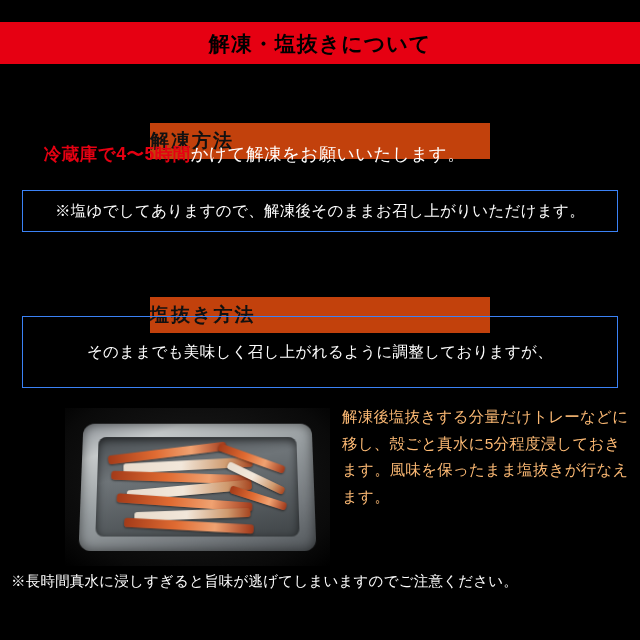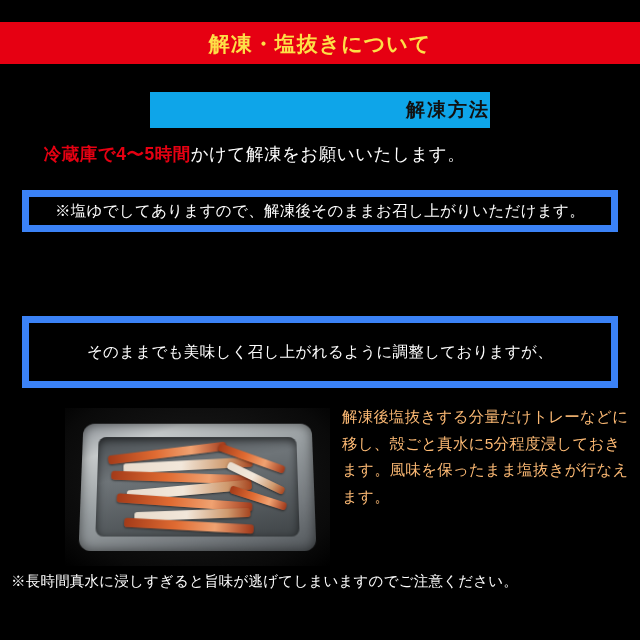--- a/index.html
+++ b/index.html
@@ -25,32 +25,33 @@
     top: 22px;
     left: 0;
     width: 640px;
     height: 42px;
     background: #e60012;
     display: flex;
     align-items: center;
     justify-content: center;
   }
   .header-title {
-    color: #fde047;
+    color: #000000;
     font-size: 21px;
     font-weight: bold;
     letter-spacing: 1px;
     line-height: 1;
   }
   .section-title-box {
     position: absolute;
-    background: #0ea5e9;
+    background: #c2410c;
     display: flex;
     align-items: center;
-    justify-content: flex-end;
+    justify-content: flex-start;
+    margin-top: 31px;
   }
   .section-title-box .section-title-text {
     color: #111111;
     font-size: 19px;
     font-weight: bold;
     letter-spacing: 2px;
   }
   #thaw-title-box {
     top: 92px;
     left: 150px;
@@ -72,21 +73,21 @@
     font-size: 17.5px;
     color: #ffffff;
     letter-spacing: 0.5px;
   }
   .thaw-lead .hl {
     color: #e60012;
     font-weight: bold;
   }
   .bordered-box {
     position: absolute;
-    border: 7px solid #3b82f6;
+    border: 1px solid #3b82f6;
     box-sizing: border-box;
     display: flex;
     flex-direction: column;
     align-items: center;
     justify-content: center;
   }
   #thaw-note-box {
     top: 190px;
     left: 22px;
     width: 596px;
@@ -183,20 +184,23 @@
   </div>
 
   <div class="thaw-lead">
     <span class="hl">冷蔵庫で4〜5時間</span><span>かけて解凍をお願いいたします。</span>
   </div>
 
   <div class="bordered-box" id="thaw-note-box">
     <div class="note-line">※塩ゆでしてありますので、解凍後そのままお召し上がりいただけます。</div>
   </div>
 
+  <div class="section-title-box" id="desalt-title-box">
+    <div class="section-title-text">塩抜き方法</div>
+  </div>
 
   <div class="bordered-box" id="desalt-note-box">
     <div class="note-line">そのままでも美味しく召し上がれるように調整しておりますが、</div>
   </div>
 
   <div class="photo">
     <div class="tray">
       <div class="tray-inner">
         <div class="crab a" style="left:10px; top:12px; width:120px; height:9px; transform:rotate(-7deg);"></div>
         <div class="crab b" style="left:26px; top:24px; width:130px; height:10px; transform:rotate(-3deg);"></div>

